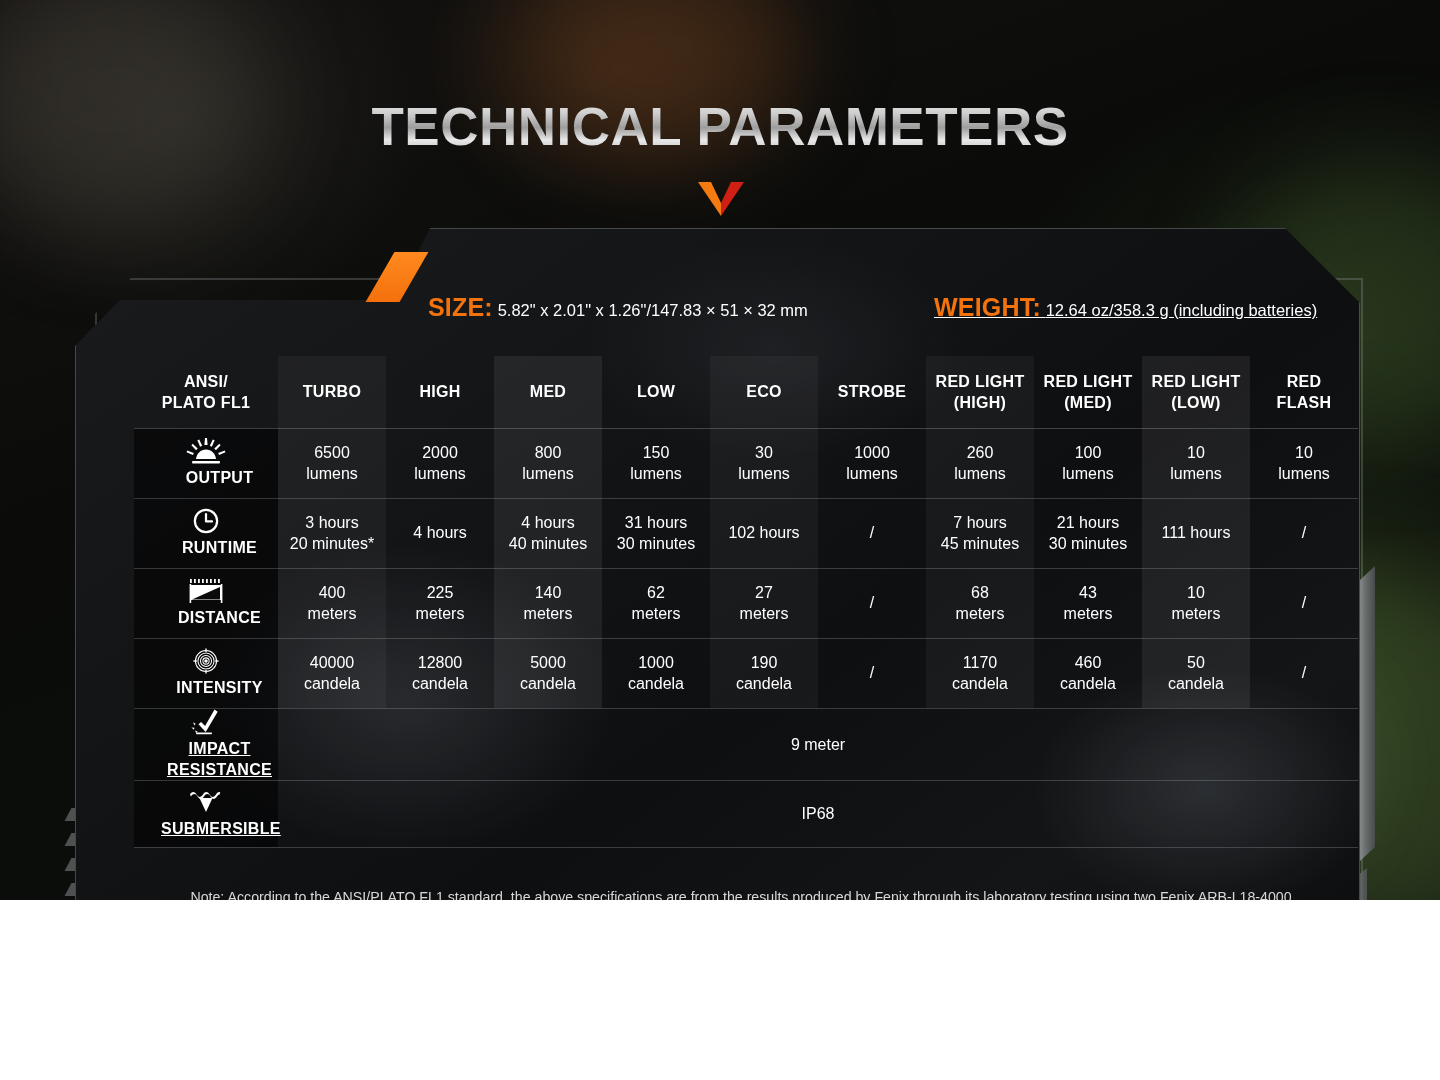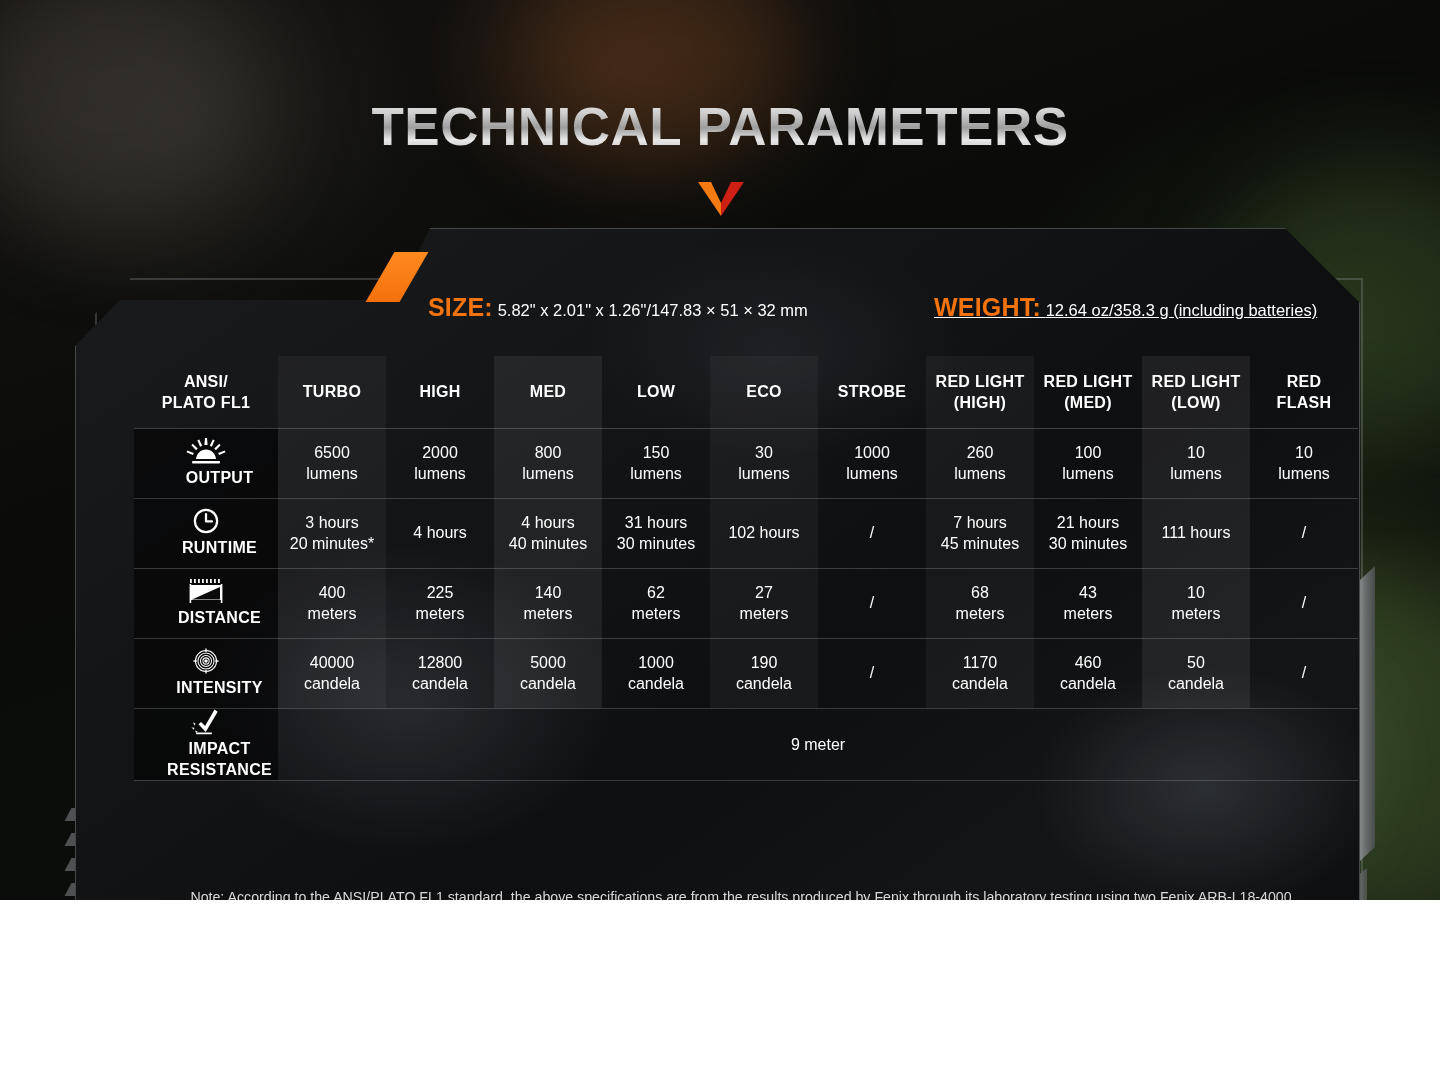--- a/index.html
+++ b/index.html
@@ -177,21 +177,21 @@
     font-size: 16.5px;
     letter-spacing: .3px;
     padding-top: 2px;
   }
   .rowlabel .ico { display: block; height: 26px; margin: 0 auto 3px auto; }
   .rowlabel .txt { display: block; padding-left: 27px; }
 
   .datarow td { height: 70px; }
 
   
-  .fullrow .rowlabel { height: 67px; }
+  .fullrow .rowlabel { height: 67px; text-decoration: underline; }
   .fullrow .fullval { height: 67px; font-size: 16.5px; }
 
   
   tr.lastrow td { border-bottom: 1px solid rgba(162,166,172,0.30); }
 
   
   #note {
     position: absolute;
     left: 146px; top: 870px;
     width: 1190px;
@@ -427,20 +427,32 @@
               <path d="M24.5 0.5l3.2 2.2-12 20.2-7.2-7.6 2.6-2.4 4 4.2z"></path>
               <path d="M3 13.2l2.6 1.6-1.1 1.8zM1.4 18.6l3.1.2-.6 2zM5 21.4l2.6 1.1-1.5 1.6z"></path>
               <rect x="6" y="23.6" width="16" height="1.6" rx=".8"></rect>
             </g>
           </svg>
           <span class="txt">IMPACT RESISTANCE</span>
         </td>
         <td class="fullval" colspan="10">9 meter</td>
       </tr>
 
+      <tr class="fullrow">
+        <td class="rowlabel">
+          <svg class="ico" viewBox="0 0 36 26" width="36" height="26">
+            <g fill="#ffffff">
+              <path d="M2 5.5c2.2-3.2 4.3-3.2 6.5 0 2.2 3.2 4.3 3.2 6.5 0 2.2-3.2 4.3-3.2 6.5 0 2.2 3.2 4.3 3.2 6.5 0 1.4-2 2.8-2.8 4.2-2.2l-.8 2.6c-.8-.2-1.6.4-2.4 1.6-2.2 3.2-4.3 3.2-6.5 0-2.2-3.2-4.3-3.2-6.5 0-2.2 3.2-4.3 3.2-6.5 0C7.3 4.3 5.2 4.3 3 7.5z"></path>
+              <path d="M11.5 9h13l-6.5 14z"></path>
+            </g>
+          </svg>
+          <span class="txt">SUBMERSIBLE</span>
+        </td>
+        <td class="fullval" colspan="10">IP68</td>
+      </tr>
 
     </tbody>
   </table>
 
   <div id="note">
     <p>Note: According to the ANSI/PLATO FL1 standard, the above specifications are from the results produced by Fenix through its laboratory testing using two Fenix ARB-L18-4000 batteries under the temperature of 21±3°C and humidity of 50% - 80%. The true performance of this product may vary according to different working environments and the actual battery used.</p>
   </div>
 
 </div>
 

